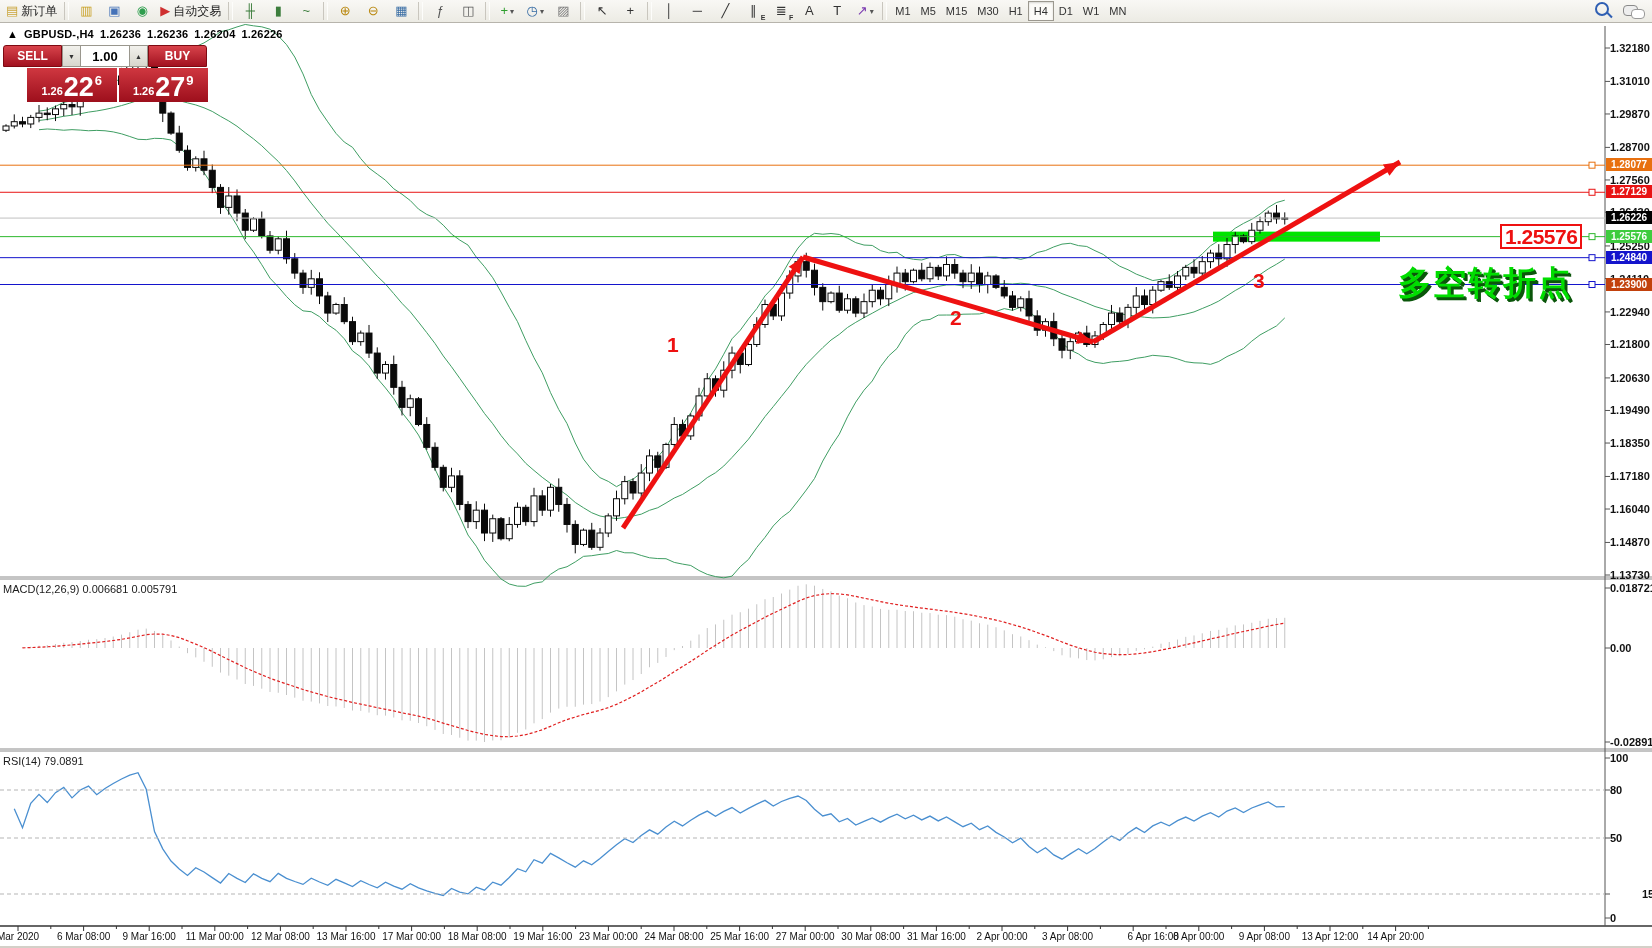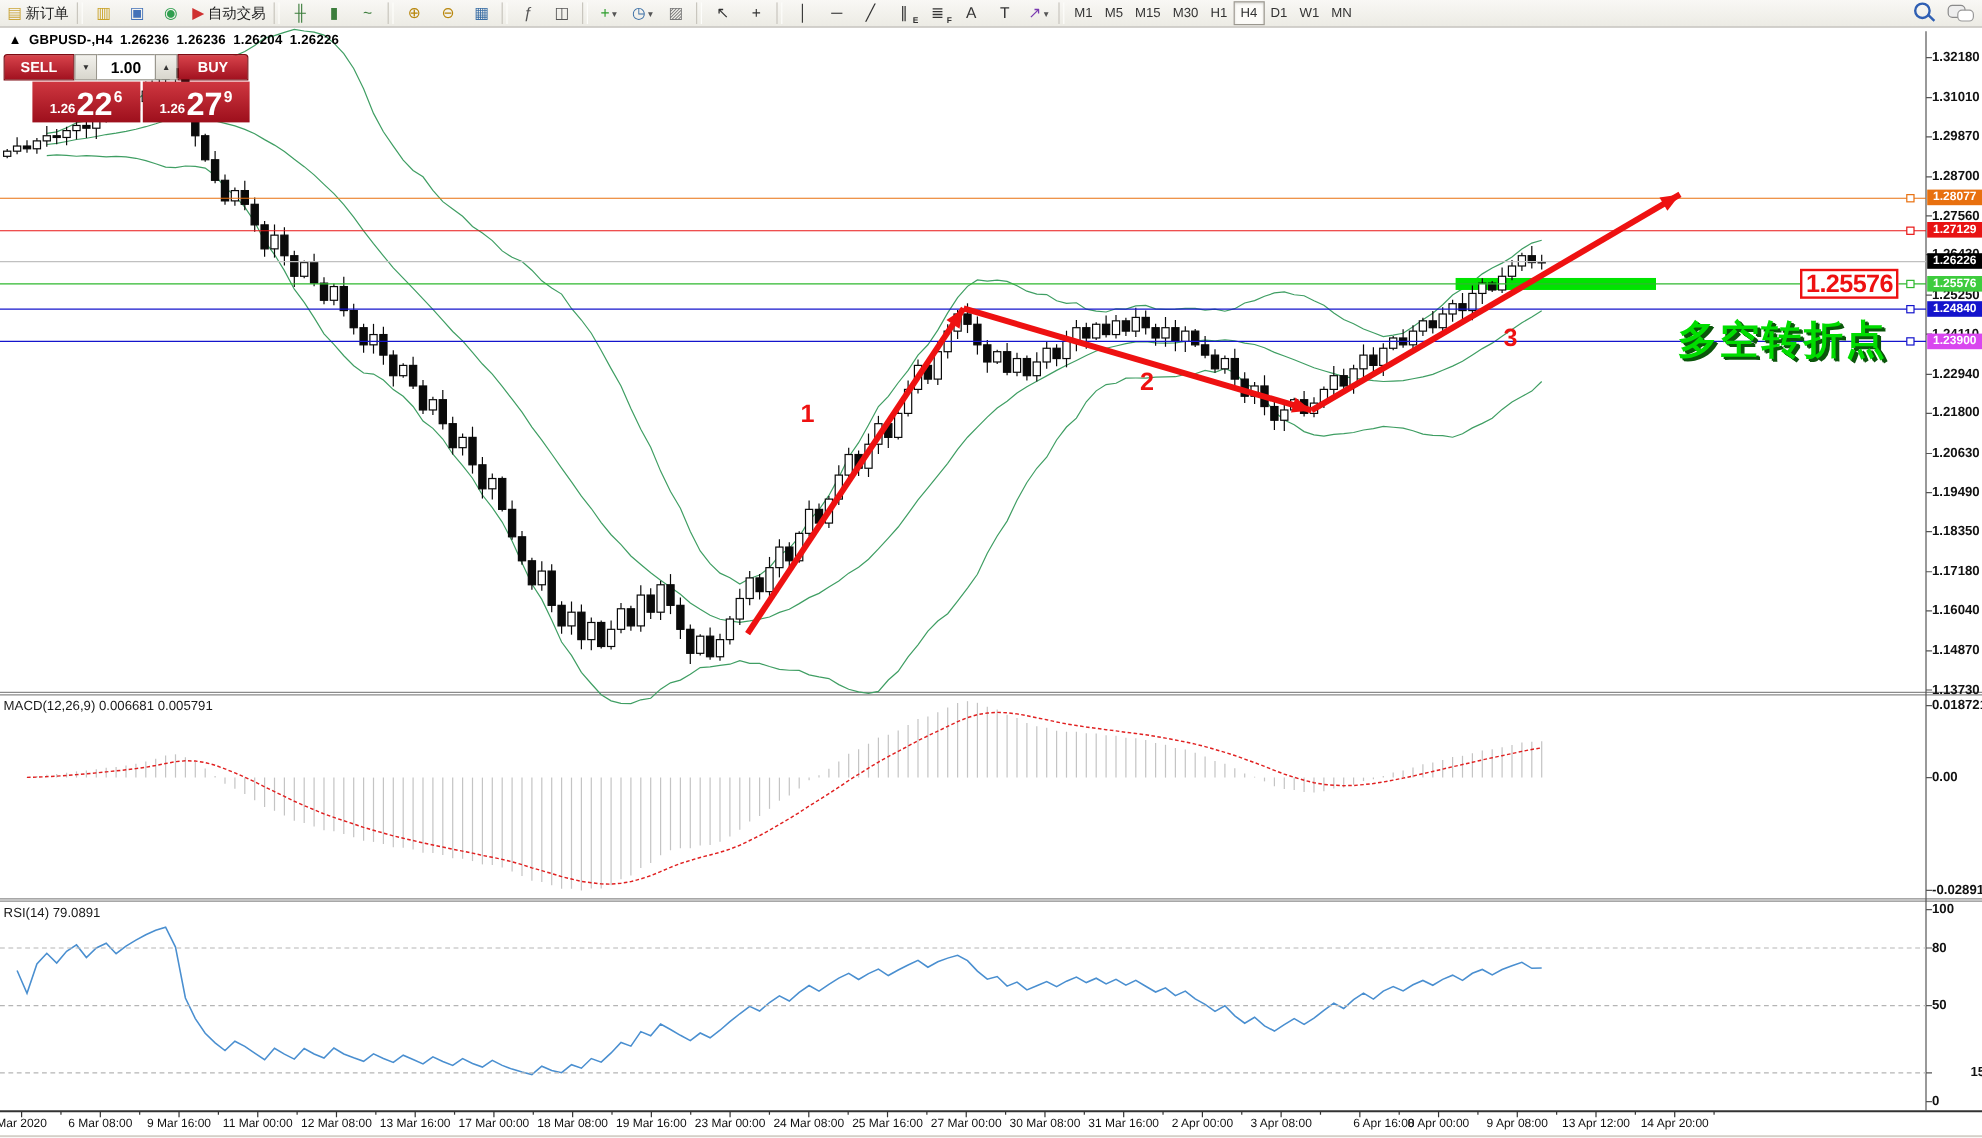--- a/index.html
+++ b/index.html
@@ -803,21 +803,21 @@
       <div class="tick-label" style="top: 752px;">100</div>
       <div class="tick-label" style="top: 784px;">80</div>
       <div class="tick-label" style="top: 832px;">50</div>
       <div class="tick-label" style="top: 888px; padding-left: 32px;">15</div>
       <div class="tick-label" style="top: 912px;">0</div>
       <div class="badge" style="top: 158.198px; background: rgb(232, 112, 15);">1.28077</div>
       <div class="badge" style="top: 185.277px; background: rgb(232, 20, 20);">1.27129</div>
       <div class="badge" style="top: 211.07px; background: rgb(0, 0, 0);">1.26226</div>
       <div class="badge" style="top: 229.637px; background: rgb(62, 204, 62);">1.25576</div>
       <div class="badge" style="top: 250.66px; background: rgb(20, 20, 204);">1.24840</div>
-      <div class="badge" style="top: 277.51px; background: #d946ef;">1.23900</div>
+      <div class="badge" style="top: 277.51px; background: #c2410c;">1.23900</div>
     </div>
   <div id="date-labels">
       <div class="date-label" style="left: 18px;">Mar 2020</div>
       <div class="date-label" style="left: 83.6px;">6 Mar 08:00</div>
       <div class="date-label" style="left: 149.2px;">9 Mar 16:00</div>
       <div class="date-label" style="left: 214.8px;">11 Mar 00:00</div>
       <div class="date-label" style="left: 280.4px;">12 Mar 08:00</div>
       <div class="date-label" style="left: 346px;">13 Mar 16:00</div>
       <div class="date-label" style="left: 411.6px;">17 Mar 00:00</div>
       <div class="date-label" style="left: 477.2px;">18 Mar 08:00</div>

